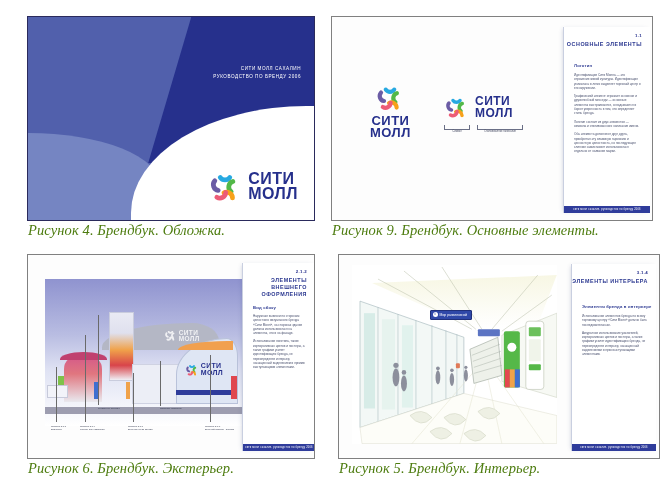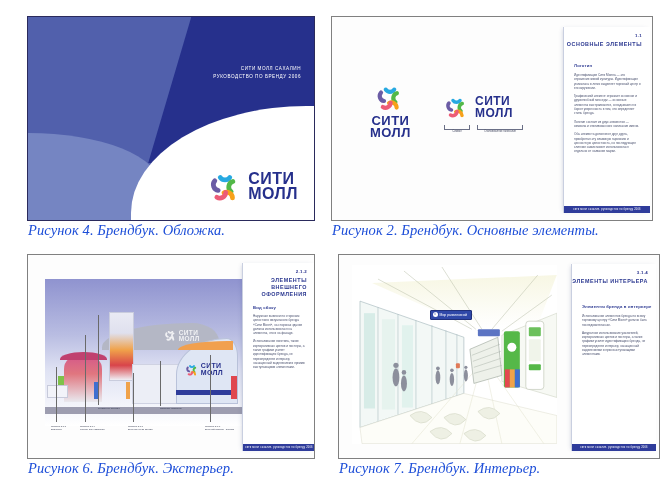--- a/index.html
+++ b/index.html
@@ -20,21 +20,21 @@
     border: 1px solid #808080;
     background: #ffffff;
     overflow: hidden;
   }
 
   .fig-caption {
     position: absolute;
     font-family: "Liberation Serif", serif;
     font-style: italic;
     font-size: 14.5px;
-    color: #1d4ed8;
+    color: #4d7c0f;
     white-space: nowrap;
     letter-spacing: 0.1px;
   }
 
   
   #fig4-frame { left: 27px; top: 16px; width: 286px; height: 203px; border-color: #2a2a5c;}
   .cover { position:absolute; inset:0; background:#5160AC; }
   .cover-dark {
     position: absolute; right:0; top:0; width: 58%; height: 72%;
     background: #26308C;
@@ -244,21 +244,21 @@
     <span class="bb-sub" style="top:36px;">Логотип</span>
     <div class="bb-body" style="top:46px;">
       <p>Идентификация Сити Молла — это отражение живой культуры. Идентификация уникальна и легко выделяет торговый центр в его окружении.</p>
       <p>Графический элемент отражает основное и дружелюбный месседж — основные элементы выстраиваются, складываются и борют уверенность в том, что определяет стиль бренда.</p>
       <p>Логотип состоит из двух элементов — символа и стилизованного написания имени.</p>
       <p>Оба элемента дополняют друг друга, приобретая эту взаимную гармонию и ценностную целостность, но последующее слияние самих может использоваться отдельно от названия марки.</p>
     </div>
     <div class="bb-footer">сити молл сахалин. руководство по бренду 2006</div>
   </div>
 </div>
-<div class="fig-caption" style="left:332px; top:222px;">Рисунок 2. Брендбук. Основные элементы.</div>
+<div class="fig-caption" style="left:332px; top:222px;">Рисунок 9. Брендбук. Основные элементы.</div>
 
 <div class="fig-frame" id="fig6-frame">
   <div class="sheet-white"></div>
 
   <div class="ext-art">
     <div class="ext-ground"></div>
 
     <div class="bldg" style="left:27%; top:30%; width:55%; height:18%; background:#b4b7c5;
                 border-top-left-radius:100% 120%; border-top-right-radius:30% 90%;"></div>
 
@@ -473,13 +473,13 @@
     <span class="bb-page-num">3.1.4</span>
     <span class="bb-title">ЭЛЕМЕНТЫ ИНТЕРЬЕРА</span>
     <span class="bb-sub" style="top:40px;">Элементы бренда в интерьере</span>
     <div class="bb-body" style="top:50px;">
       <p>Использование элементов бренда по всему торговому центру «Сити Молл» должно быть последовательным.</p>
       <p>Аккуратное использование указателей, корпоративных цветов и постеры, а также графики усилят идентификацию бренда, не переопределяя интерьер, насыщенный выделениями и ярко выступающими элементами.</p>
     </div>
     <div class="bb-footer">сити молл сахалин. руководство по бренду 2006</div>
   </div>
 </div>
-<div class="fig-caption" style="left:339px; top:460px;">Рисунок 7. Брендбук. Интерьер.</div>
+<div class="fig-caption" style="left:339px; top:460px;">Рисунок 5. Брендбук. Интерьер.</div>
 
 </body></html>

